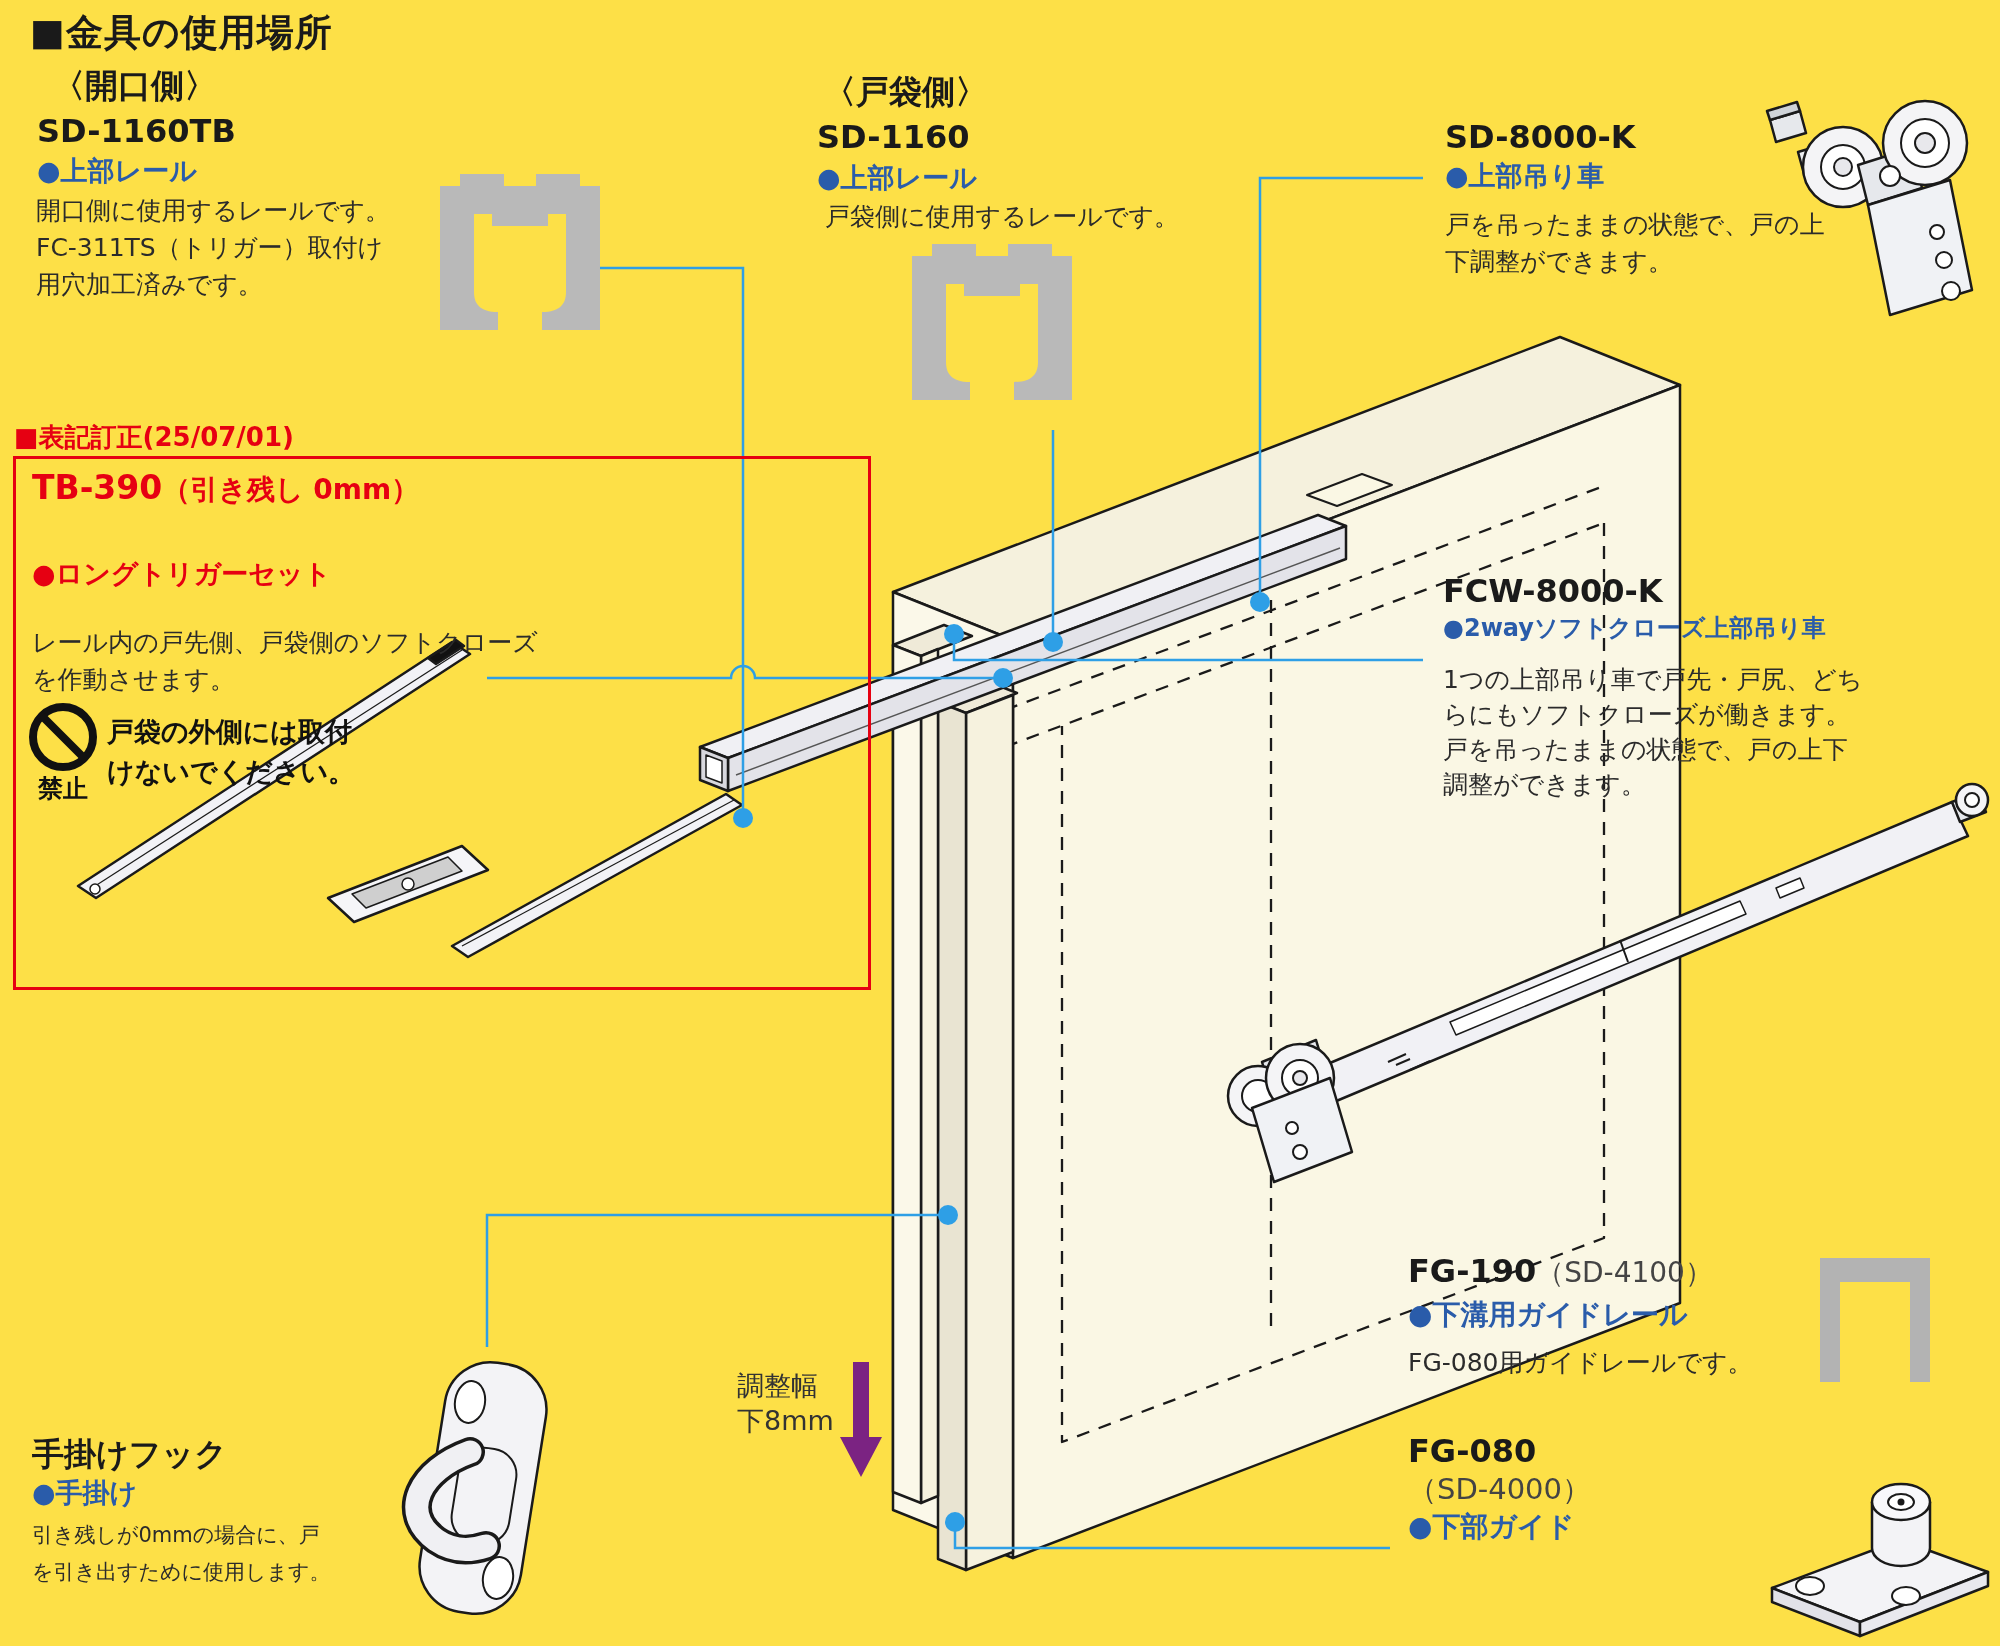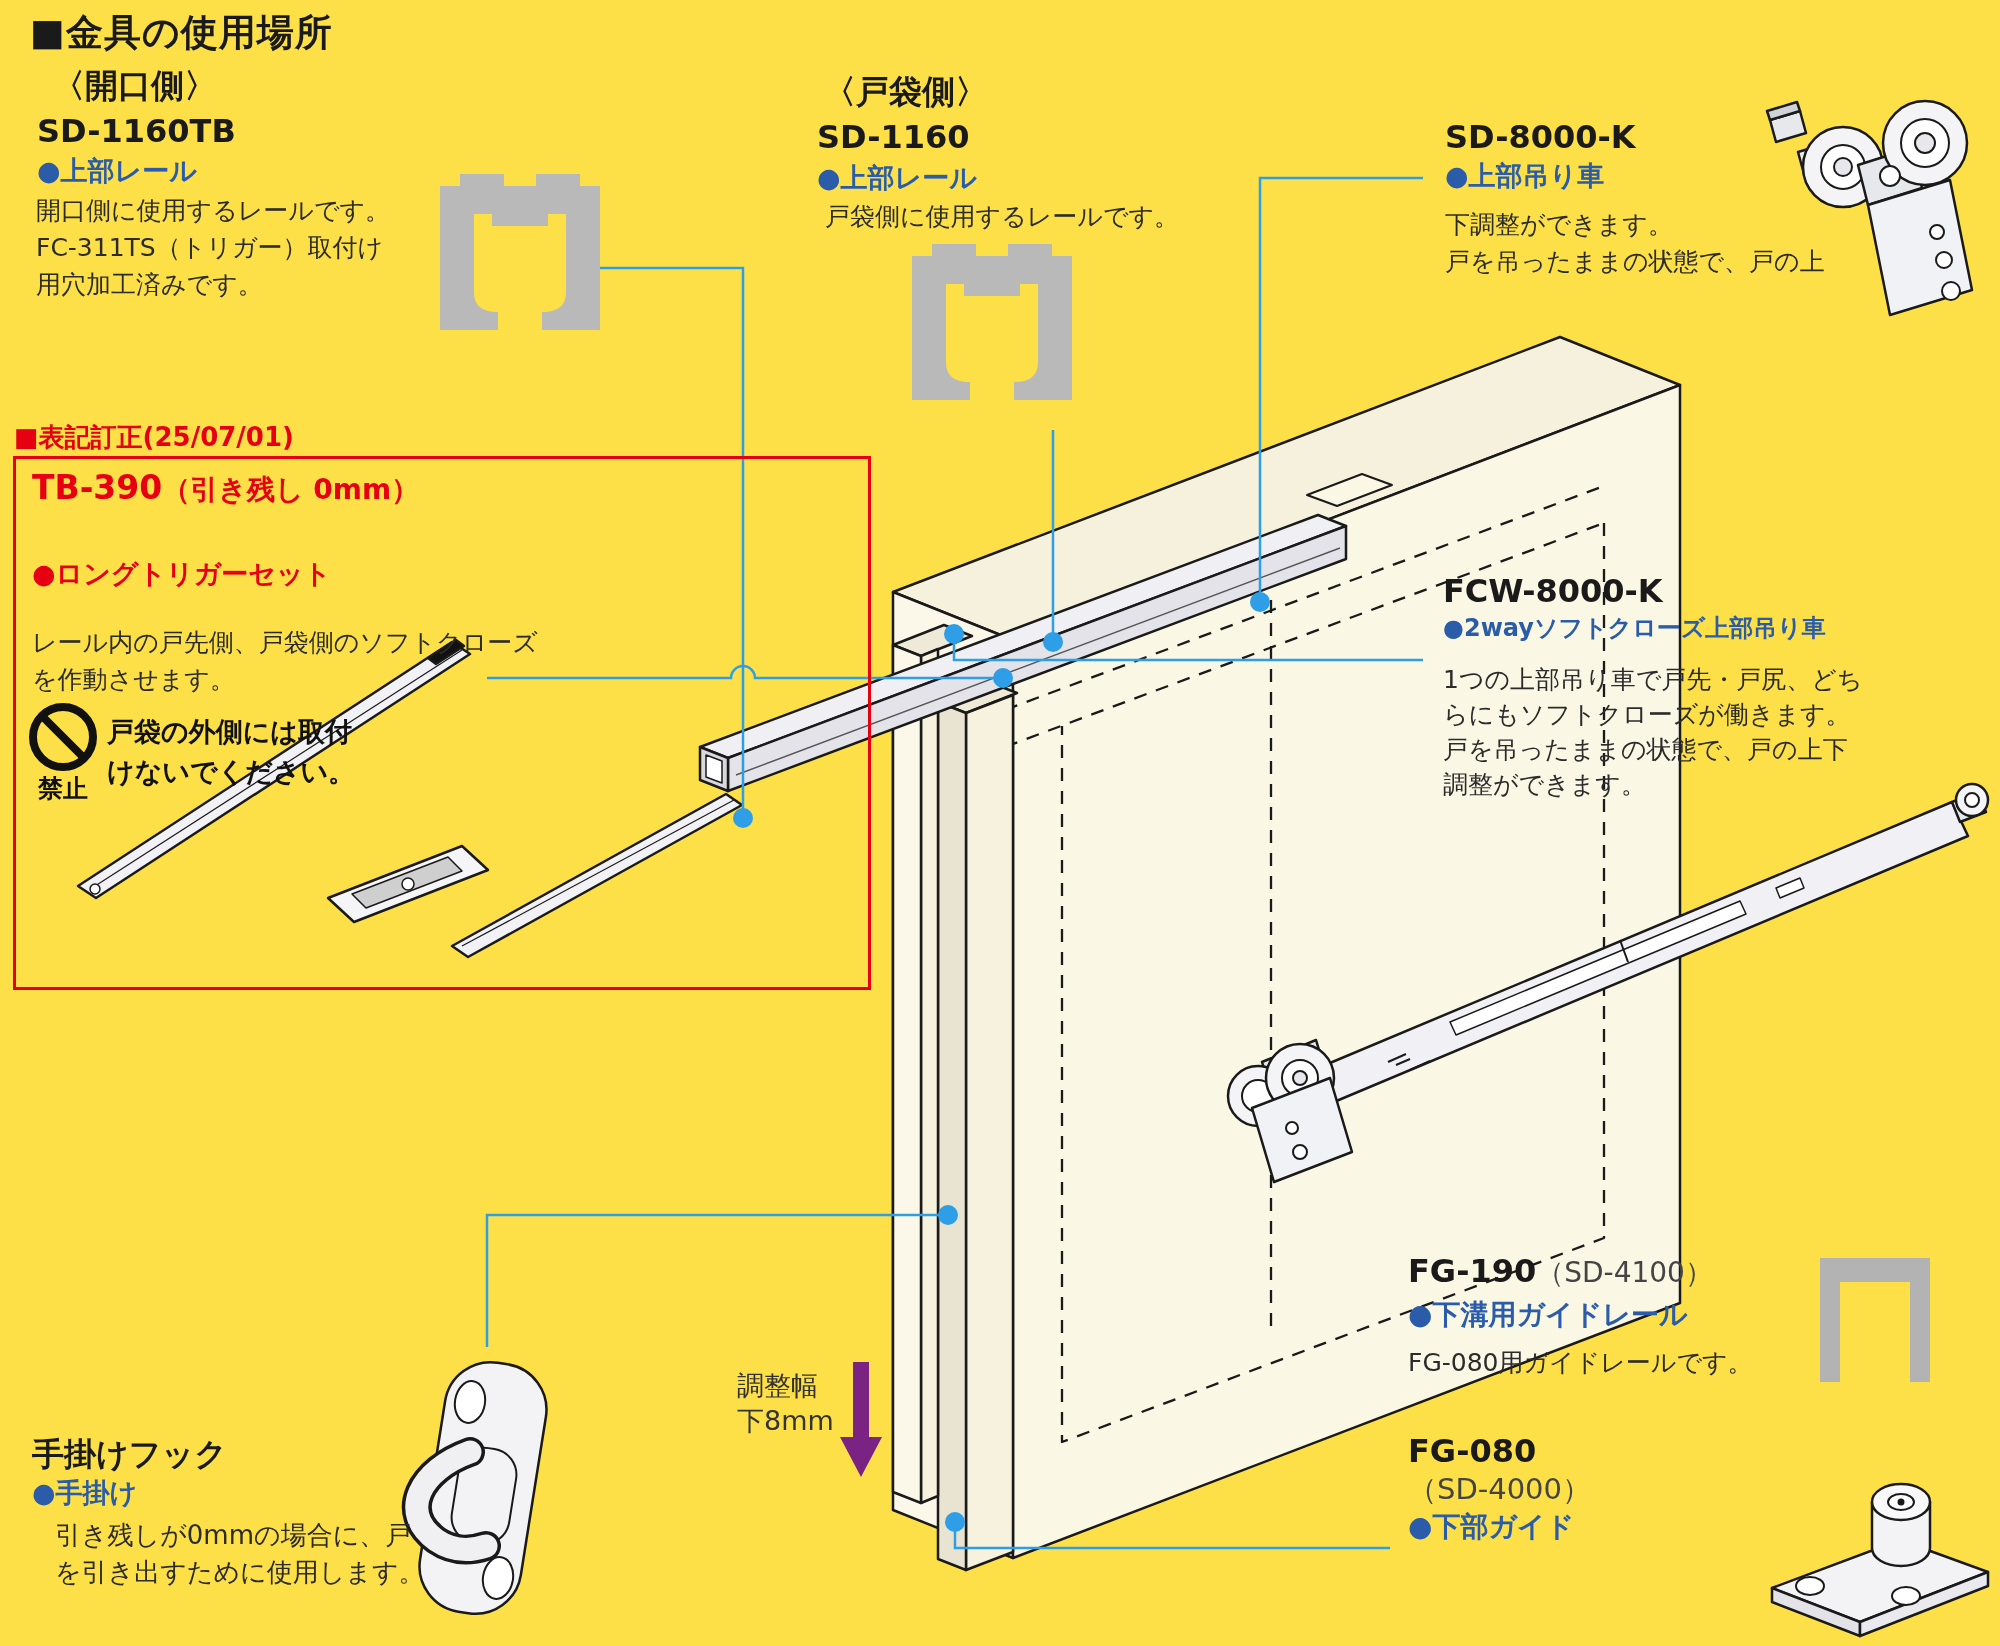--- a/index.html
+++ b/index.html
@@ -191,22 +191,22 @@
   </div>
 
   <div class="abs h-side" style="left:823px;top:70px;">〈戸袋側〉</div>
   <div class="abs h-model" style="left:817px;top:118px;">SD-1160</div>
   <div class="abs h-cat" style="left:817px;top:160px;">●上部レール</div>
   <div class="abs body-txt" style="left:825px;top:198px;">戸袋側に使用するレールです。</div>
 
   <div class="abs h-model" style="left:1445px;top:118px;">SD-8000-K</div>
   <div class="abs h-cat" style="left:1445px;top:158px;">●上部吊り車</div>
   <div class="abs body-txt" style="left:1445px;top:206px;">
+    <div>戸を吊ったままの状態で、戸の上</div>
     <div>下調整ができます。</div>
-    <div>戸を吊ったままの状態で、戸の上</div>
   </div>
 
   <div class="abs note-red" style="left:14px;top:420px;">■表記訂正(25/07/01)</div>
   <div id="redbox"></div>
   <div class="abs" style="left:32px;top:468px;">
     <span class="tb-model">TB-390</span><span class="tb-suffix">（引き残し 0mm）</span>
   </div>
   <div class="abs h-cat red" style="left:32px;top:556px;color:#e60012;">●ロングトリガーセット</div>
   <div class="abs body-txt" style="left:32px;top:624px;">
     <div>レール内の戸先側、戸袋側のソフトクローズ</div>
@@ -232,21 +232,21 @@
   </div>
   <div class="abs h-cat" style="left:1408px;top:1296px;font-size:28px;">●下溝用ガイドレール</div>
   <div class="abs body-txt" style="left:1408px;top:1344px;">FG-080用ガイドレールです。</div>
 
   <div class="abs h-model" style="left:1408px;top:1432px;">FG-080</div>
   <div class="abs h-model-sub" style="left:1408px;top:1470px;font-size:29px;">（SD-4000）</div>
   <div class="abs h-cat" style="left:1408px;top:1508px;font-size:28px;">●下部ガイド</div>
 
   <div class="abs h-model" style="left:32px;top:1433px;">手掛けフック</div>
   <div class="abs h-cat" style="left:32px;top:1475px;">●手掛け</div>
-  <div class="abs body-txt" style="left:32px;top:1517px;font-size:26px;line-height:37px;margin-left:23px;">
+  <div class="abs body-txt" style="left:32px;top:1517px;font-size:21px;line-height:37px;">
     <div>引き残しが0mmの場合に、戸</div>
     <div>を引き出すために使用します。</div>
   </div>
 
   <div class="abs adj-txt" style="left:737px;top:1368px;">
     <div>調整幅</div>
     <div>下8mm</div>
   </div>
 
 </div>

